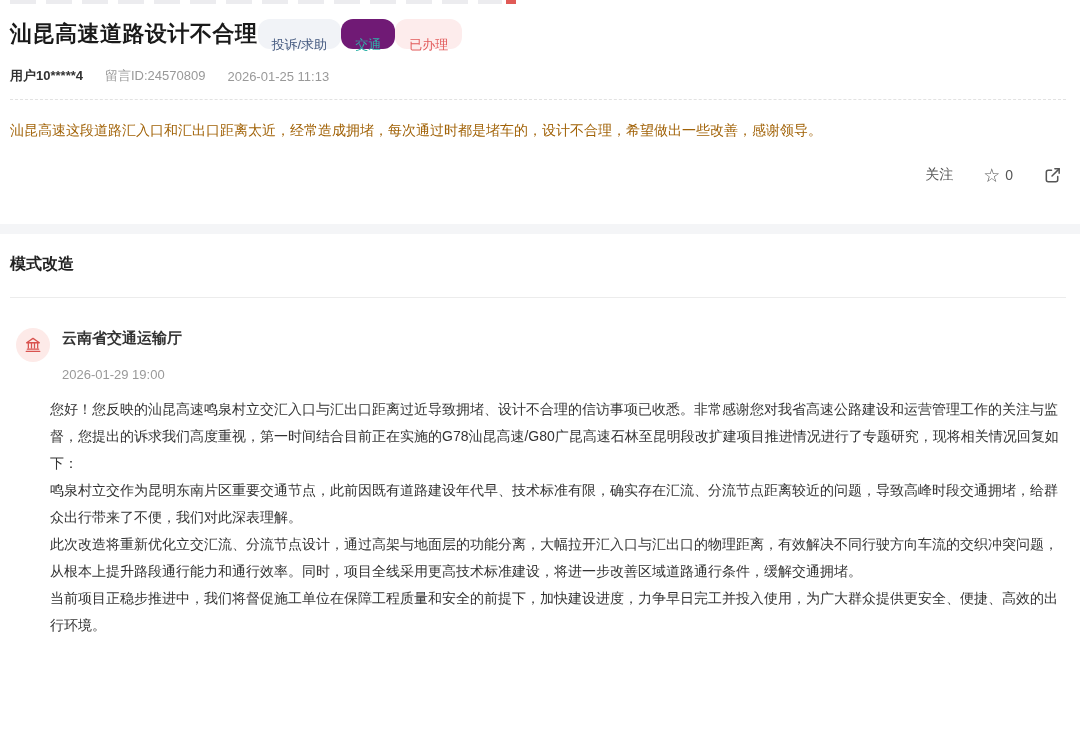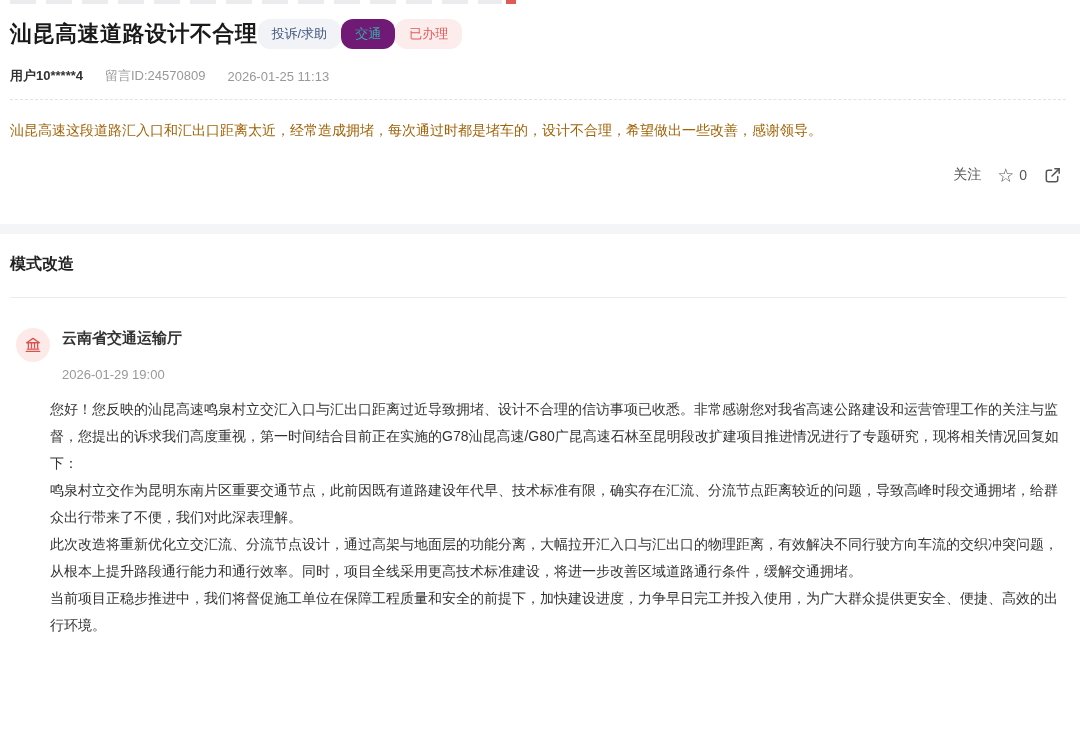--- a/index.html
+++ b/index.html
@@ -23,38 +23,38 @@
     position: absolute; top: 0; left: 496px; width: 10px; height: 4px; background: #e05a56;
   }
 
   
   .question-card { padding: 10px 14px 0 10px; background: #fff; }
 
   .title-row { display: flex; align-items: center; gap: 0; margin-top: 4px; }
   .q-title { font-size: 22px; font-weight: 700; color: #1a1a1a; letter-spacing: 0.5px; }
   .tag {
     display: inline-block; font-size: 13px; line-height: 22px; height: 30px;
-    padding: 4px 14px; border-radius: 12px; white-space: nowrap;
+    padding: 15px 14px; border-radius: 12px; white-space: nowrap;
   }
   .tag-type   { background: #f1f3f7; color: #44597f; }
   .tag-field  { background: #701a75; color: #2fb3a9; }
   .tag-status { background: #fdecec; color: #e25a5a; }
 
   .meta-row { margin-top: 18px; font-size: 13px; color: #999; display: flex; align-items: center; gap: 22px; }
   .meta-user { color: #333; font-weight: 700; }
 
   .dashed-divider { border-top: 1px dashed #e2e2e2; margin: 14px 0 0 0; }
 
   .q-content { margin-top: 18px; font-size: 14px; color: #a16207; line-height: 24px; }
 
   .privacy-note { margin-top: 12px; font-size: 13px; color: #c6c6c6; }
 
   .action-row {
     margin-top: 20px; display: flex; justify-content: flex-end; align-items: center;
-    gap: 16px; font-size: 14px; color: #555; padding-right: 4px; height: 26px;
+    gap: 30px; font-size: 14px; color: #555; padding-right: 4px; height: 26px;
   }
   .follow-btn { cursor: pointer; }
   .star-group { display: flex; align-items: center; gap: 5px; cursor: pointer; }
   .star-glyph { font-size: 19px; line-height: 19px; color: #555; }
   .share-btn { display: flex; align-items: center; cursor: pointer; }
 
   .q-card-bottom-space { height: 36px; }
 
   
   .section-gap { height: 10px; background: #f4f5f7; width: 100%; }

